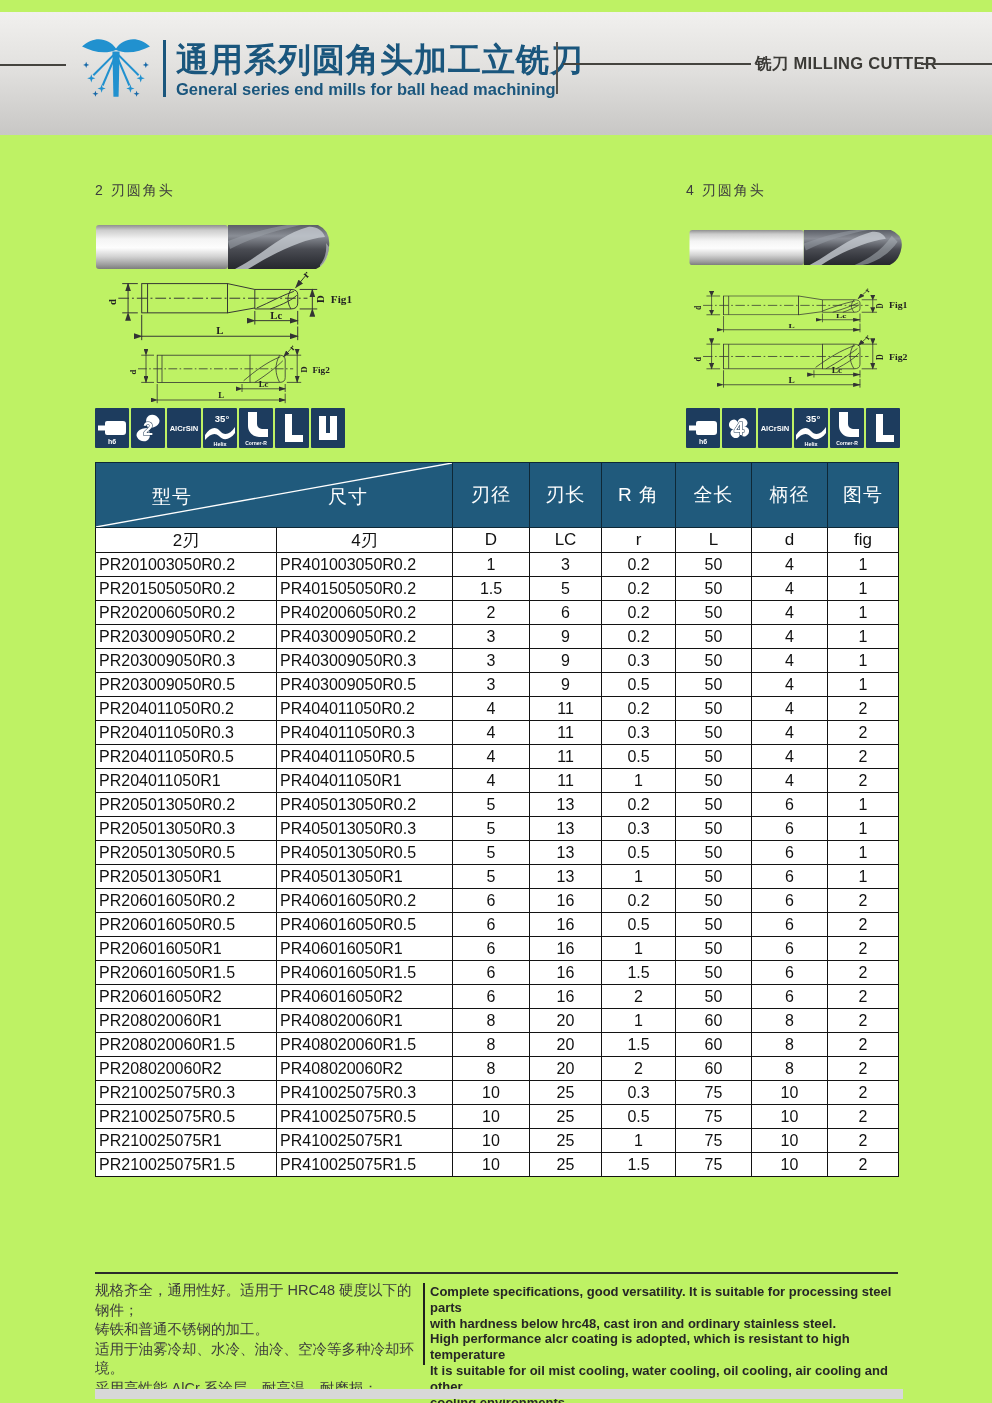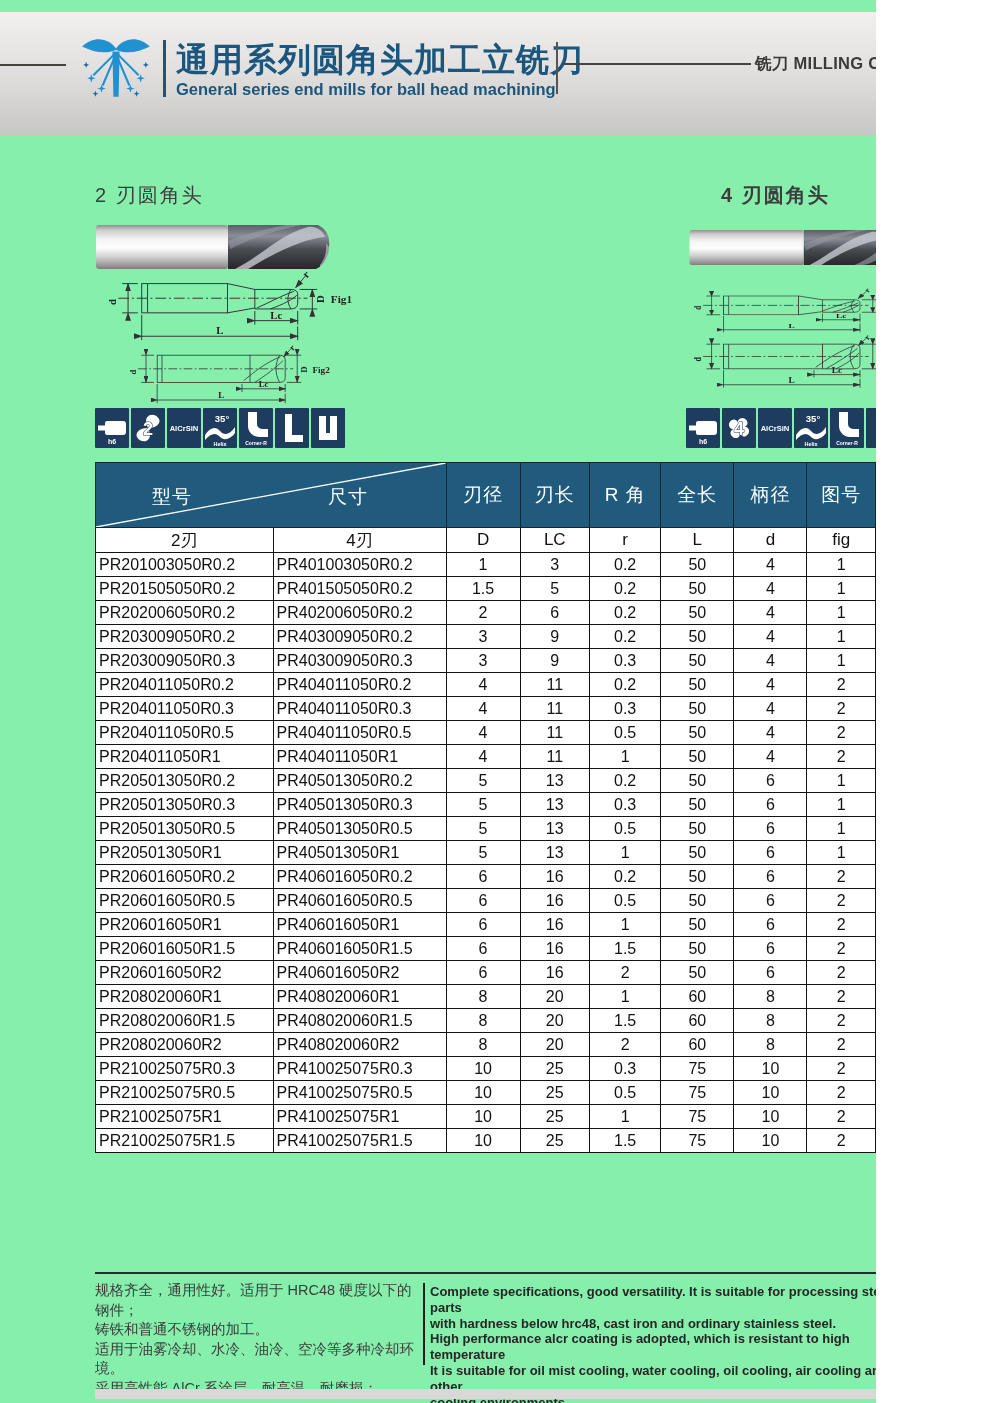--- a/index.html
+++ b/index.html
@@ -1,39 +1,39 @@
 <!DOCTYPE html>
 <html><head>
 <meta charset="utf-8">
 <style>
   html,body{margin:0;padding:0;background:#fff;}
-  .page{position:relative;width:876px;height:1403px;background:#86efac;overflow:hidden;
+  .page{position:relative;width:992px;height:1403px;background:#bef264;overflow:hidden;
         font-family:"Liberation Sans","DejaVu Sans",sans-serif;color:#222;}
 
   
   .band{position:absolute;left:0;top:12px;width:992px;height:123px;
         background:linear-gradient(180deg,#f1f0ee 0%,#e2e1df 45%,#c8c7c5 100%);}
   .rule{position:absolute;background:#45443f;height:2px;}
   .rule-left{left:0;top:64px;width:66px;}
   .rule-mid{left:563px;top:63px;width:188px;}
   .rule-right{left:921px;top:63px;width:71px;}
   .logo{position:absolute;left:80px;top:34px;width:72px;height:68px;}
   .vsep1{position:absolute;left:163px;top:40px;width:3px;height:57px;background:#1a567d;}
   .vsep2{position:absolute;left:556px;top:42px;width:2px;height:52px;background:#55544f;}
   .title-cn{position:absolute;left:176px;top:38px;font-size:33px;font-weight:bold;
             color:#1a567d;letter-spacing:1px;white-space:nowrap;}
   .title-en{position:absolute;left:176px;top:80px;font-size:16.5px;font-weight:bold;
             color:#1a567d;white-space:nowrap;text-align:right;}
   .cat-label{position:absolute;left:755px;top:53px;font-size:16.5px;font-weight:bold;
              color:#3b3a36;white-space:nowrap;letter-spacing:.3px;}
 
   
-  .sec-title{position:absolute;font-size:20px;color:#3d3d3d;letter-spacing:2px;white-space:nowrap;}
+  .sec-title{position:absolute;font-size:14px;color:#3d3d3d;letter-spacing:2px;white-space:nowrap;}
   .sec-title.left{left:95px;top:182px;}
-  .sec-title.right{left:721px;top:182px;font-weight:bold;}
+  .sec-title.right{left:686px;top:182px;}
   .photo-l{position:absolute;left:95px;top:221px;width:236px;height:52px;}
   .photo-r{position:absolute;left:686px;top:226px;width:220px;height:43px;}
   .fig-l1{position:absolute;left:95px;top:268px;width:266px;height:78px;}
   .fig-l2{position:absolute;left:95px;top:344px;width:266px;height:64px;}
   .fig-r1{position:absolute;left:686px;top:286px;width:226px;height:50px;}
   .fig-r2{position:absolute;left:686px;top:334px;width:226px;height:58px;}
   .fig-stroke{stroke:#333;stroke-width:1;fill:none;}
   .dimtext{font-family:"Liberation Serif","DejaVu Serif",serif;font-weight:bold;font-size:11px;fill:#222;}
   .figlabel{font-family:"Liberation Serif","DejaVu Serif",serif;font-weight:bold;font-size:11.5px;fill:#222;}
 
@@ -466,20 +466,30 @@
           <td>PR203009050R0.3</td>
           <td>PR403009050R0.3</td>
           <td>3</td>
           <td>9</td>
           <td>0.3</td>
           <td>50</td>
           <td>4</td>
           <td>1</td>
         </tr>
         <tr>
+          <td>PR203009050R0.5</td>
+          <td>PR403009050R0.5</td>
+          <td>3</td>
+          <td>9</td>
+          <td>0.5</td>
+          <td>50</td>
+          <td>4</td>
+          <td>1</td>
+        </tr>
+        <tr>
           <td>PR204011050R0.2</td>
           <td>PR404011050R0.2</td>
           <td>4</td>
           <td>11</td>
           <td>0.2</td>
           <td>50</td>
           <td>4</td>
           <td>2</td>
         </tr>
         <tr>

